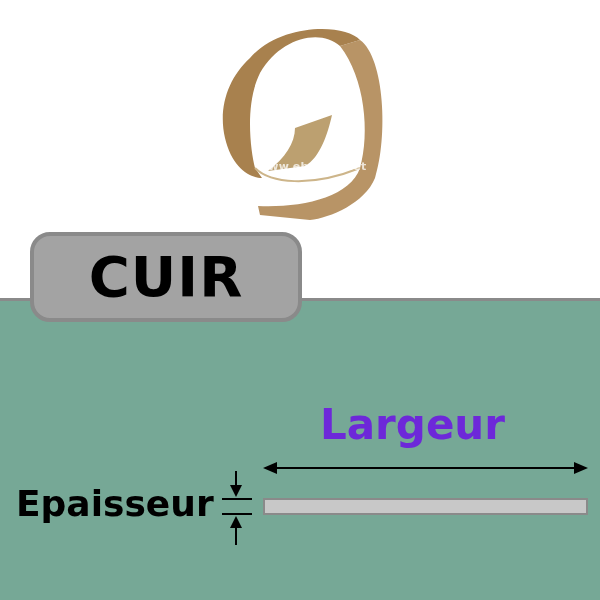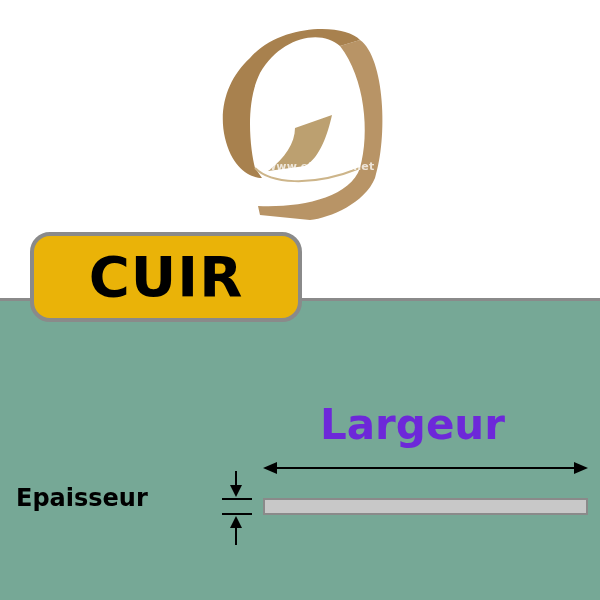--- a/index.html
+++ b/index.html
@@ -1,24 +1,24 @@
 <!DOCTYPE html>
 <html><head>
 <meta charset="utf-8">
 <style>
   html, body { margin:0; padding:0; }
   body { width:600px; height:600px; position:relative; overflow:hidden; background:#ffffff; font-family:"DejaVu Sans", sans-serif; }
   .top { position:absolute; left:0; top:0; width:600px; height:298px; background:#ffffff; }
   .bottom { position:absolute; left:0; top:298px; width:600px; height:302px; background:#76A896; border-top:3px solid #8a8a8a; box-sizing:border-box; }
   .ring { position:absolute; left:210px; top:18px; width:180px; height:205px; }
-  .watermark { position:absolute; left:266px; top:160px; font-size:11px; font-weight:bold; color:rgba(255,255,255,0.75); letter-spacing:0.2px; }
-  .label-box { position:absolute; left:30px; top:232px; width:272px; height:90px; box-sizing:border-box; border:4px solid #8a8a8a; border-radius:20px; background:#eab308; display:flex; align-items:center; justify-content:center; }
+  .watermark { position:absolute; left:258px; top:160px; font-size:11px; font-weight:bold; color:rgba(255,255,255,0.75); letter-spacing:0.2px; }
+  .label-box { position:absolute; left:30px; top:232px; width:272px; height:90px; box-sizing:border-box; border:4px solid #8a8a8a; border-radius:20px; background:#a3a3a3; display:flex; align-items:center; justify-content:center; }
   .label-text { font-family:"DejaVu Sans", sans-serif; font-weight:bold; font-size:56px; color:#000; letter-spacing:1px; line-height:1; }
   .largeur { position:absolute; left:320px; top:404px; font-weight:bold; font-size:42px; color:#6d28d9; line-height:1; }
-  .epaisseur { position:absolute; left:16px; top:486px; font-weight:bold; font-size:24px; color:#000; line-height:1; }
+  .epaisseur { position:absolute; left:16px; top:486px; font-weight:bold; font-size:36px; color:#000; line-height:1; }
   .bar { position:absolute; left:263px; top:498px; width:325px; height:17px; box-sizing:border-box; background:#c8c8c8; border:2px solid #8a8a8a; }
   .svg-layer { position:absolute; left:0; top:0; width:600px; height:600px; pointer-events:none; }
 </style>
 </head>
 <body>
 
 <div class="top"></div>
 
 <svg class="ring" viewBox="0 0 180 205" xmlns="http://www.w3.org/2000/svg">
 

